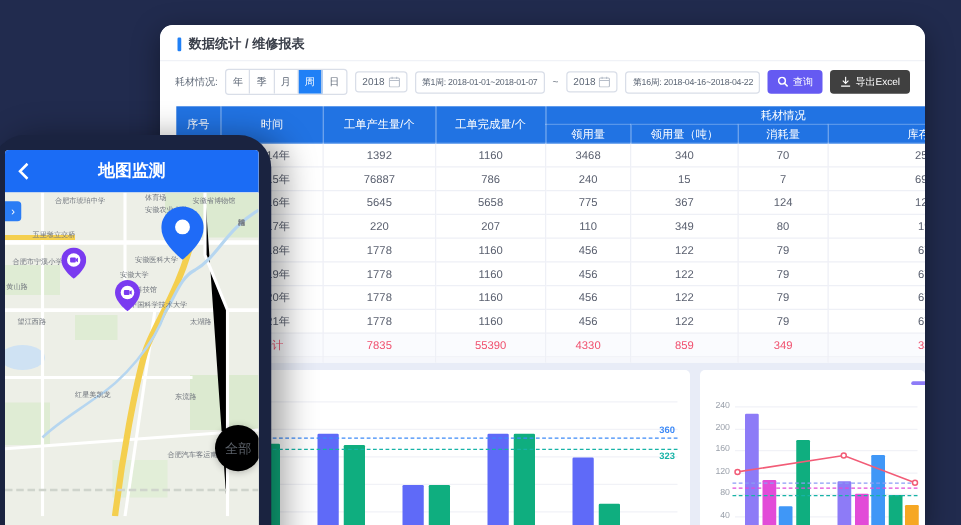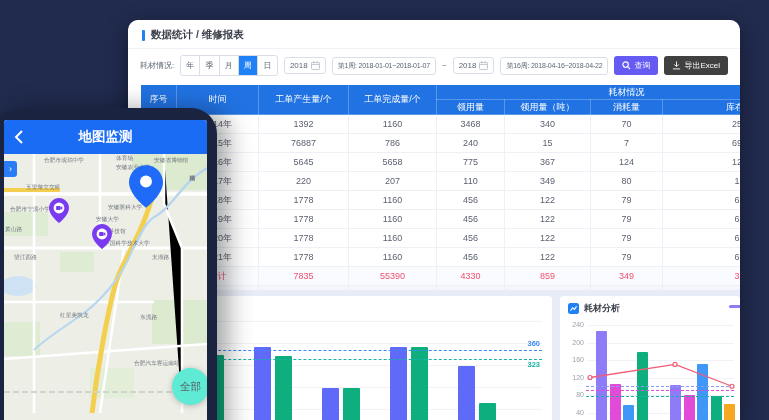--- a/index.html
+++ b/index.html
@@ -55,21 +55,21 @@
   .m-header{height:34px;background:#1b6cf5;display:flex;align-items:center;justify-content:center;position:relative;flex:none;}
   .m-title{color:#fff;font-size:13.5px;font-weight:bold;}
   .m-back{position:absolute;left:10px;top:10px;}
   .m-tabs{height:27px;display:flex;align-items:center;justify-content:space-around;background:#fff;border-bottom:1px solid #f0f0f0;font-size:10px;color:#454c57;flex:none;}
   .mtab{padding:6px 0 3px;border-bottom:2px solid transparent;}
   .mtab.active{color:#1b6cf5;border-bottom-color:#1b6cf5;font-weight:bold;}
   .m-map{flex:1;position:relative;background:#edefe7;overflow:hidden;}
   .map-label{position:absolute;font-size:6.5px;color:#72777f;white-space:nowrap;transform:scale(.88);transform-origin:left top;}
   .map-label.v{writing-mode:vertical-rl;transform:scale(.88);}
   .pin{position:absolute;}
-  .all-btn{position:absolute;left:168px;top:214px;width:37px;height:37px;border-radius:50%;background:#5eead4;
+  .all-btn{position:absolute;left:168px;top:186px;width:37px;height:37px;border-radius:50%;background:#000000;
     box-shadow:0 1px 6px rgba(0,0,0,.25);display:flex;align-items:center;justify-content:center;font-size:10.5px;color:#5a6068;}
   .expander{position:absolute;left:0;top:7px;width:13px;height:16px;background:#2a7cf5;color:#fff;border-radius:0 3px 3px 0;
     display:flex;align-items:center;justify-content:center;font-size:9px;}
 </style>
 </head>
 <body>
 
 <div class="dashboard">
   <div class="panel-top">
     <div class="crumb-row">
@@ -275,27 +275,20 @@
           <div class="bar" style="left: 205px; top: 67.98px; width: 17px; height: 90.02px; background: rgb(15, 174, 127);"></div>
           <div class="bar" style="left: 273px; top: 26.5px; width: 17px; height: 131.5px; background: rgb(15, 174, 127);"></div>
           <div class="bar" style="left: 341px; top: 82.62px; width: 17px; height: 75.38px; background: rgb(15, 174, 127);"></div>
           <div class="refline" style="top: 30.16px; left: 0px; right: 0px; border-top-color: rgb(61, 138, 247);"></div>
           <div class="reflabel" style="right: 2px; top: 19.16px; color: rgb(61, 138, 247);">360</div>
           <div class="refline" style="top: 39.188px; left: 0px; right: 0px; border-top-color: rgb(22, 179, 166);"></div>
           <div class="reflabel" style="right: 2px; top: 40.188px; color: rgb(22, 179, 166);">323</div>
         </div>
     </div>
     <div class="chart-card right">
-      <div class="c2-head">
-        <svg width="11" height="11" viewBox="0 0 11 11">
-            <rect width="11" height="11" rx="2.5" fill="#2080f6"></rect>
-            <path d="M2.5 7.8 L4.6 4.8 L6.5 6.4 L8.6 3.2" stroke="#fff" fill="none" stroke-width="1.1"></path>
-          </svg>
-        <span class="c2-title">耗材分析</span>
-      </div>
       <div class="stub"></div>
       <div id="plot2">
           <div class="tick" style="left: 0px; top: 3px;">240</div>
           <div class="gridline" style="top: 7px; left: 20px; right: 0px;"></div>
           <div class="tick" style="left: 0px; top: 20.5px;">200</div>
           <div class="gridline" style="top: 24.5px; left: 20px; right: 0px;"></div>
           <div class="tick" style="left: 0px; top: 38px;">160</div>
           <div class="gridline" style="top: 42px; left: 20px; right: 0px;"></div>
           <div class="tick" style="left: 0px; top: 55.5px;">120</div>
           <div class="gridline" style="top: 59.5px; left: 20px; right: 0px;"></div>

